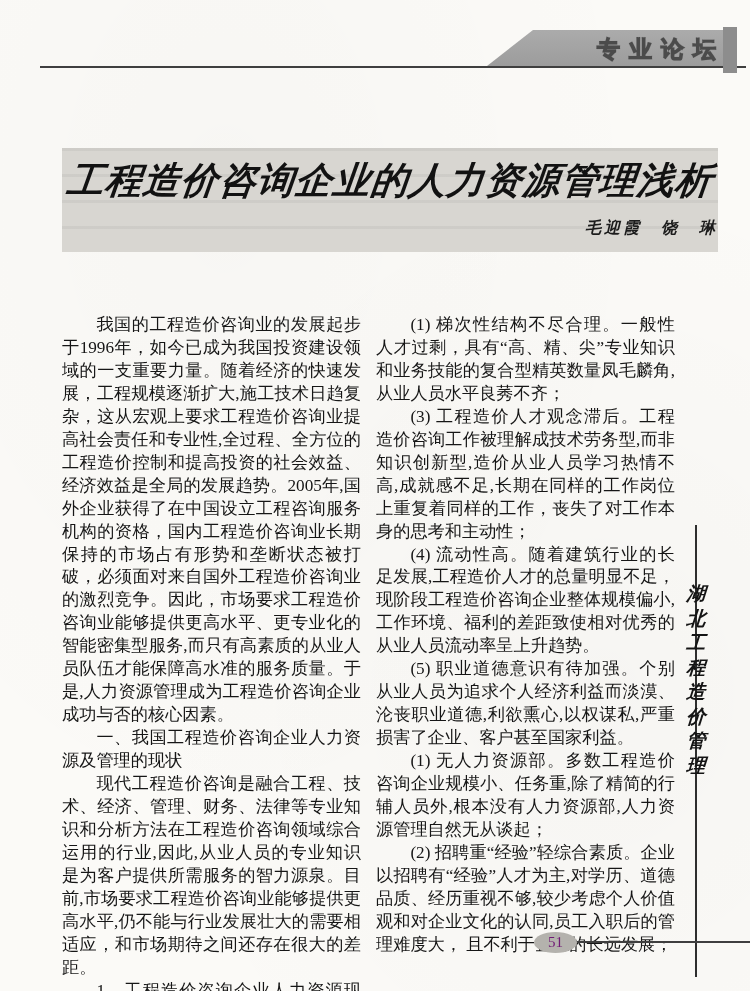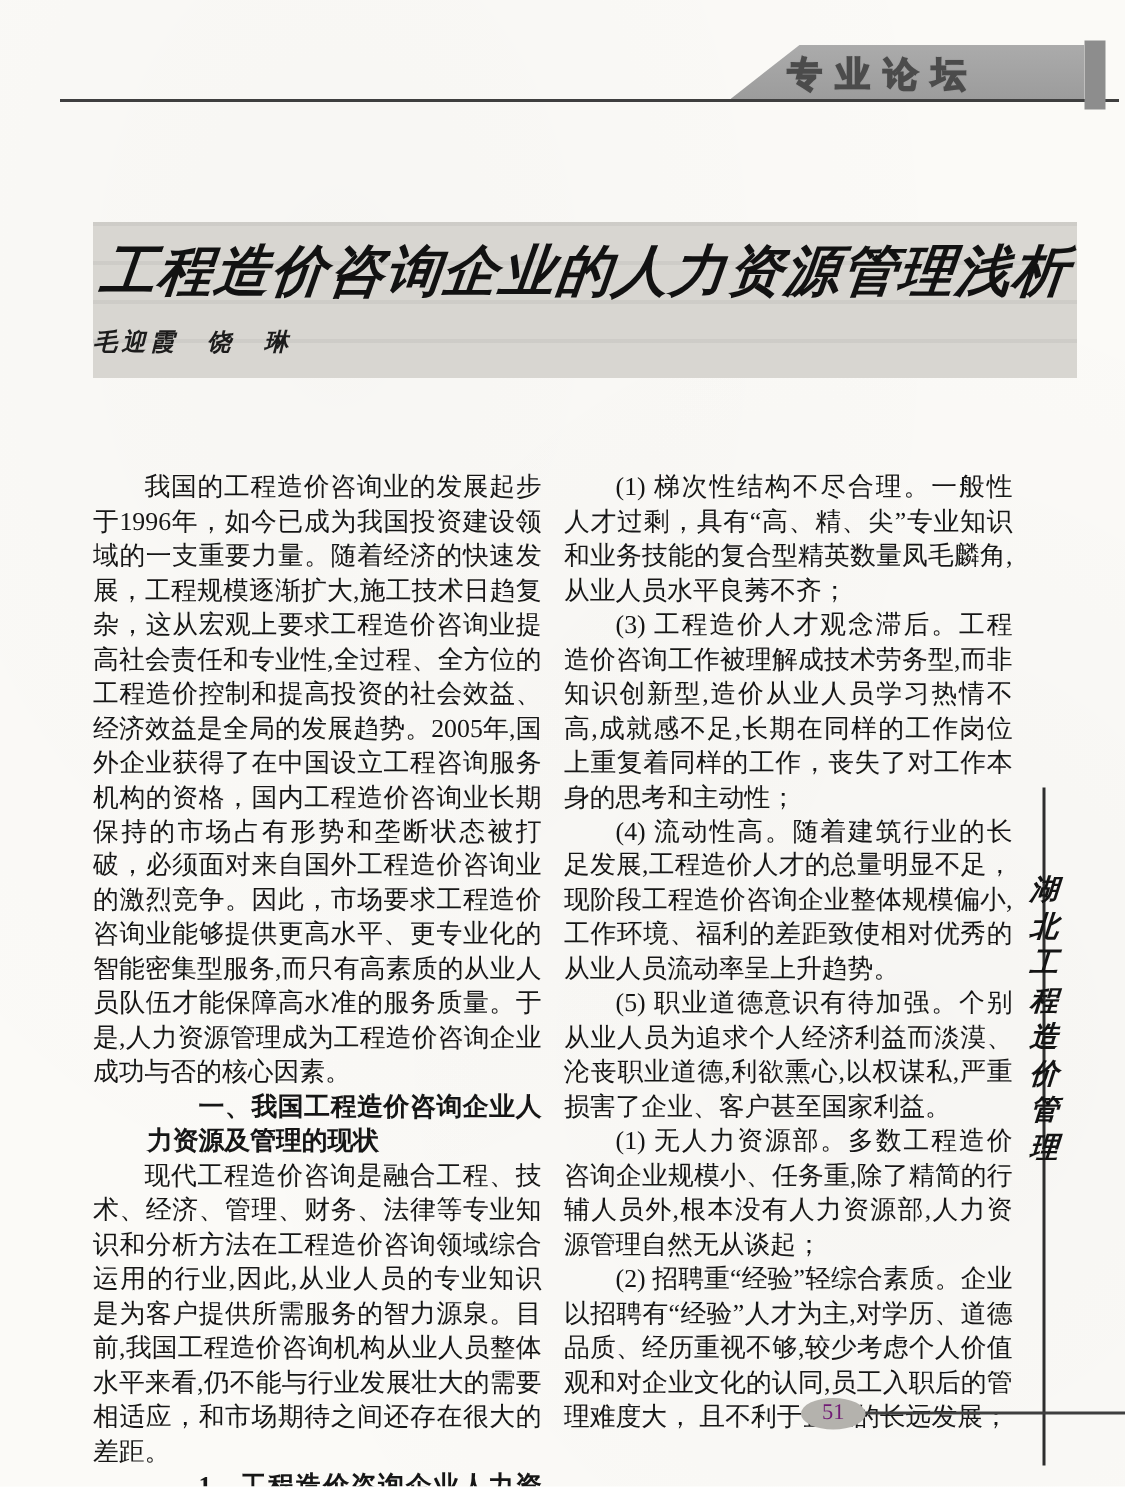--- a/index.html
+++ b/index.html
@@ -24,21 +24,21 @@
     position:absolute;left:487px;top:30px;width:236px;height:36px;
     background:linear-gradient(180deg,#ababab,#9c9c9c);
     clip-path:polygon(46px 0,100% 0,100% 100%,0 100%);
   }
   .banner-tab{
     position:absolute;left:723px;top:27px;width:14px;height:46px;
     background:#8d8d8d;
   }
   .banner-label{
     position:absolute;left:525px;top:34px;width:200px;
-    text-align:left;
+    text-align:right;
     font-family:"Liberation Sans","DejaVu Sans",sans-serif;
     font-size:23px;font-weight:bold;letter-spacing:9px;
     color:#ffffff;
     -webkit-text-stroke:1.1px #4b4b4b;
     text-shadow:0 0 1px #555;
   }
 
   
   .title-box{
     position:absolute;left:62px;top:148px;width:656px;height:104px;
@@ -52,36 +52,36 @@
     position:absolute;left:0;top:8px;width:100%;
     text-align:center;
     font-size:37px;font-weight:bold;font-style:italic;
     letter-spacing:1px;
     transform:skewX(-6deg);
     color:#121212;
     white-space:nowrap;
   }
   .authors{
     position:absolute;left:0;top:70px;width:100%;
-    text-align:left;
+    text-align:right;
     font-size:16px;font-style:italic;font-weight:bold;
     letter-spacing:3px;color:#1c1c1c;
   }
 
   
   .col{
     position:absolute;top:314px;width:299px;
     font-size:17.2px;line-height:22.95px;
     text-align:justify;color:#161616;
   }
   .col-left{left:62px;}
   .col-right{left:376px;}
   .col p{margin:0;text-indent:2em;}
   .col p.cont{text-indent:0;}
-  .col p.bold{font-weight:bold;margin-left:36px;}
+  .col p.bold{font-weight:normal;}
 
   
   .side-line{
     position:absolute;left:695px;top:525px;width:2px;height:452px;
     background:#2e2e2e;
   }
   .side-label{
     position:absolute;left:682px;top:582px;width:28px;
     text-align:center;
   }
@@ -117,21 +117,21 @@
   <div class="banner-label">专业论坛</div>
 
   <div class="title-box">
     <div class="article-title">工程造价咨询企业的人力资源管理浅析</div>
     <div class="authors">毛迎霞　饶　琳</div>
   </div>
 
   <div class="col col-left">
     <p>我国的工程造价咨询业的发展起步于1996年，如今已成为我国投资建设领域的一支重要力量。随着经济的快速发展，工程规模逐渐扩大,施工技术日趋复杂，这从宏观上要求工程造价咨询业提高社会责任和专业性,全过程、全方位的工程造价控制和提高投资的社会效益、经济效益是全局的发展趋势。2005年,国外企业获得了在中国设立工程咨询服务机构的资格，国内工程造价咨询业长期保持的市场占有形势和垄断状态被打破，必须面对来自国外工程造价咨询业的激烈竞争。因此，市场要求工程造价咨询业能够提供更高水平、更专业化的智能密集型服务,而只有高素质的从业人员队伍才能保障高水准的服务质量。于是,人力资源管理成为工程造价咨询企业成功与否的核心因素。</p>
     <p class="bold">一、我国工程造价咨询企业人力资源及管理的现状</p>
-    <p>现代工程造价咨询是融合工程、技术、经济、管理、财务、法律等专业知识和分析方法在工程造价咨询领域综合运用的行业,因此,从业人员的专业知识是为客户提供所需服务的智力源泉。目前,我国工程造价咨询机构从业人员整体水平来看,仍不能与行业发展壮大的需要相适应，和市场期待之间还存在很大的差距。</p>
+    <p>现代工程造价咨询是融合工程、技术、经济、管理、财务、法律等专业知识和分析方法在工程造价咨询领域综合运用的行业,因此,从业人员的专业知识是为客户提供所需服务的智力源泉。目前,市场要求工程造价咨询业能够提供更高水平,仍不能与行业发展壮大的需要相适应，和市场期待之间还存在很大的差距。</p>
     <p class="bold">1、工程造价咨询企业人力资源现状</p>
 
   </div>
 
   <div class="col col-right">
     <p>(1) 梯次性结构不尽合理。一般性人才过剩，具有“高、精、尖”专业知识和业务技能的复合型精英数量凤毛麟角,从业人员水平良莠不齐；</p>
     <p>(3) 工程造价人才观念滞后。工程造价咨询工作被理解成技术劳务型,而非知识创新型,造价从业人员学习热情不高,成就感不足,长期在同样的工作岗位上重复着同样的工作，丧失了对工作本身的思考和主动性；</p>
     <p>(4) 流动性高。随着建筑行业的长足发展,工程造价人才的总量明显不足，现阶段工程造价咨询企业整体规模偏小,工作环境、福利的差距致使相对优秀的从业人员流动率呈上升趋势。</p>
     <p>(5) 职业道德意识有待加强。个别从业人员为追求个人经济利益而淡漠、沦丧职业道德,利欲熏心,以权谋私,严重损害了企业、客户甚至国家利益。</p>
     <p>(1) 无人力资源部。多数工程造价咨询企业规模小、任务重,除了精简的行辅人员外,根本没有人力资源部,人力资源管理自然无从谈起；</p>

